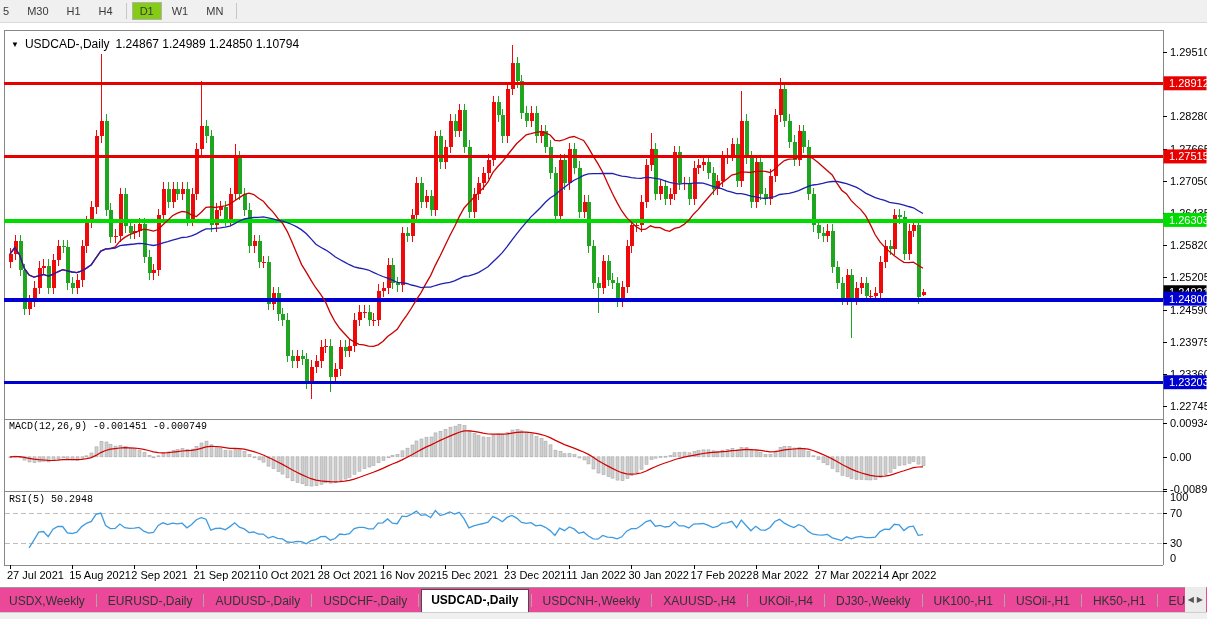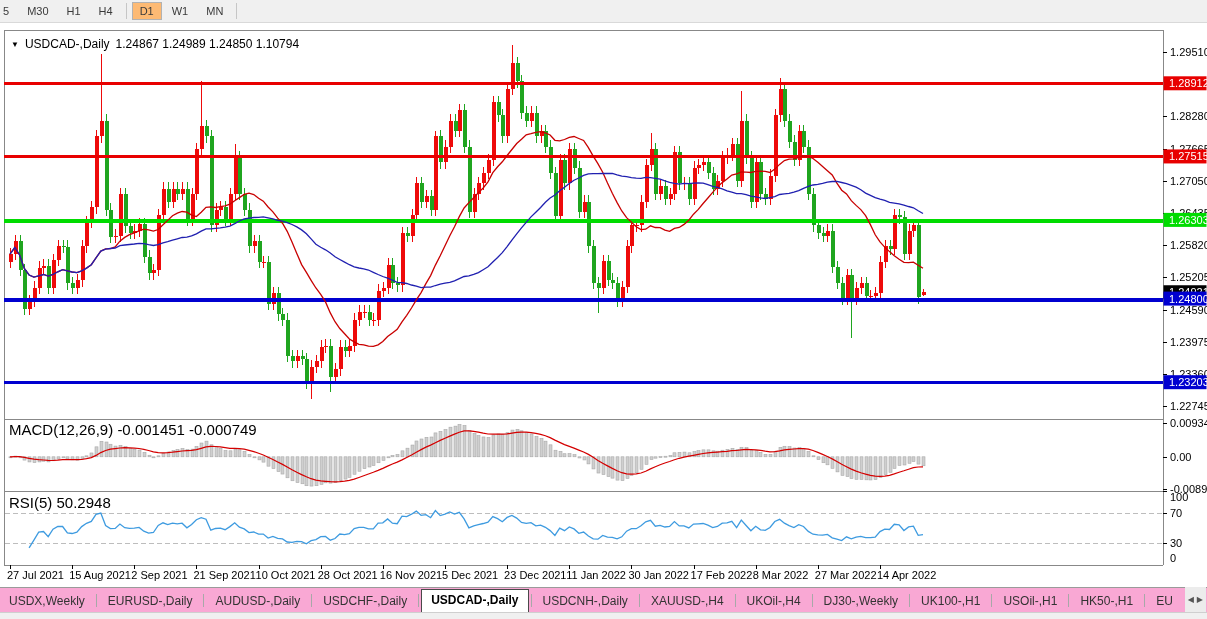--- a/index.html
+++ b/index.html
@@ -3,32 +3,32 @@
 <meta charset="utf-8">
 <style>
   html,body{margin:0;padding:0;width:1207px;height:619px;overflow:hidden;background:#fff;
     font-family:"Liberation Sans",sans-serif;-webkit-user-select:none;user-select:none;}
   #stage{position:relative;width:1207px;height:619px;}
   
   .toolbar{position:absolute;left:0;top:0;width:1207px;height:22px;background:#f0f0f0;
     border-bottom:1px solid #d9d9d9;display:flex;align-items:center;z-index:3;}
   .tfbtn{font-size:11px;color:#3a3a3a;padding:2px 7px;margin:0 1px;border:1px solid transparent;cursor:default;}
   .tfbtn.first{margin-left:-5px;}
-  .tfbtn.active{background:#fdba74;border-color:#b2b2b2;}
+  .tfbtn.active{background:#84cc16;border-color:#b2b2b2;}
   .tbsep{width:1px;height:16px;background:#c6c6c6;margin:0 4px;}
   
   #chart-svg{position:absolute;left:0;top:0;z-index:1;}
   
   .chart-title{position:absolute;left:11px;top:37px;z-index:2;font-size:12px;color:#000;display:flex;align-items:center;gap:6px;}
   .chart-title .tri{font-size:8px;color:#000;}
-  .ind-label{position:absolute;z-index:2;font-size:15px;color:#000;}
+  .ind-label{position:absolute;z-index:2;font-size:10px;color:#000;font-family:Liberation Mono, monospace;}
   #macd-label{left:9px;top:421px;}
   #rsi-label{left:9px;top:494px;}
   
-  .tabbar{position:absolute;left:0;top:587px;width:1207px;height:25px;background:#f9a8d4;
+  .tabbar{position:absolute;left:0;top:587px;width:1207px;height:25px;background:#ec4899;
     border-top:1px solid #9a9a9a;display:flex;align-items:flex-end;overflow:hidden;z-index:3;}
   .tab{padding:4px 9px 5px;font-size:12px;color:#333;white-space:nowrap;cursor:default;}
   .tab.active{background:#fff;border:1px solid #4a4a4a;border-bottom:none;font-weight:bold;color:#000;padding:3px 9px 6px;}
   .tabsep{width:1px;height:13px;background:#a8a8a8;margin:0 2px 6px;}
   .tab-arrows{position:absolute;right:1px;top:587px;height:25px;display:flex;align-items:center;
     background:#ececec;z-index:4;gap:3px;padding:0 3px;}
   .tab-arrows span{font-size:8px;color:#555;}
   .bottomstrip{position:absolute;left:0;top:612px;width:1207px;height:7px;background:#f0f0f0;
     border-top:1px solid #cfcfcf;z-index:3;}
 </style>
@@ -747,21 +747,21 @@
       <span class="tab">USDX,Weekly</span>
       <span class="tabsep"></span>
       <span class="tab">EURUSD-,Daily</span>
       <span class="tabsep"></span>
       <span class="tab">AUDUSD-,Daily</span>
       <span class="tabsep"></span>
       <span class="tab">USDCHF-,Daily</span>
       <span class="tabsep"></span>
       <span class="tab active">USDCAD-,Daily</span>
       <span class="tabsep"></span>
-      <span class="tab">USDCNH-,Daily</span>
+      <span class="tab">USDCNH-,Weekly</span>
       <span class="tabsep"></span>
       <span class="tab">XAUUSD-,H4</span>
       <span class="tabsep"></span>
       <span class="tab">UKOil-,H4</span>
       <span class="tabsep"></span>
       <span class="tab">DJ30-,Weekly</span>
       <span class="tabsep"></span>
       <span class="tab">UK100-,H1</span>
       <span class="tabsep"></span>
       <span class="tab">USOil-,H1</span>

